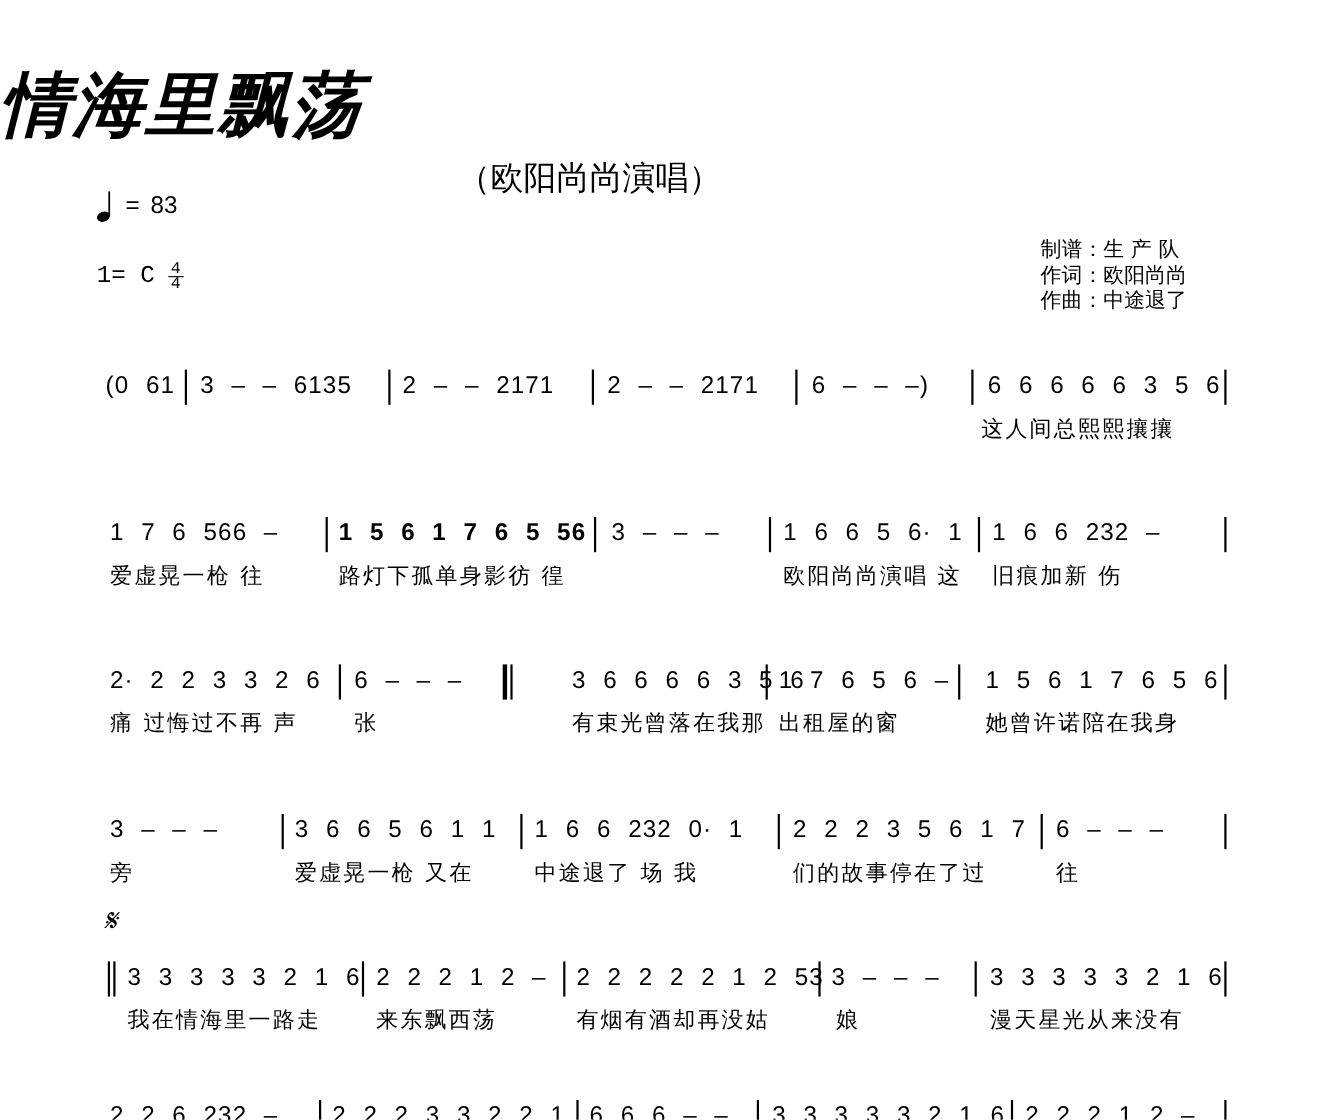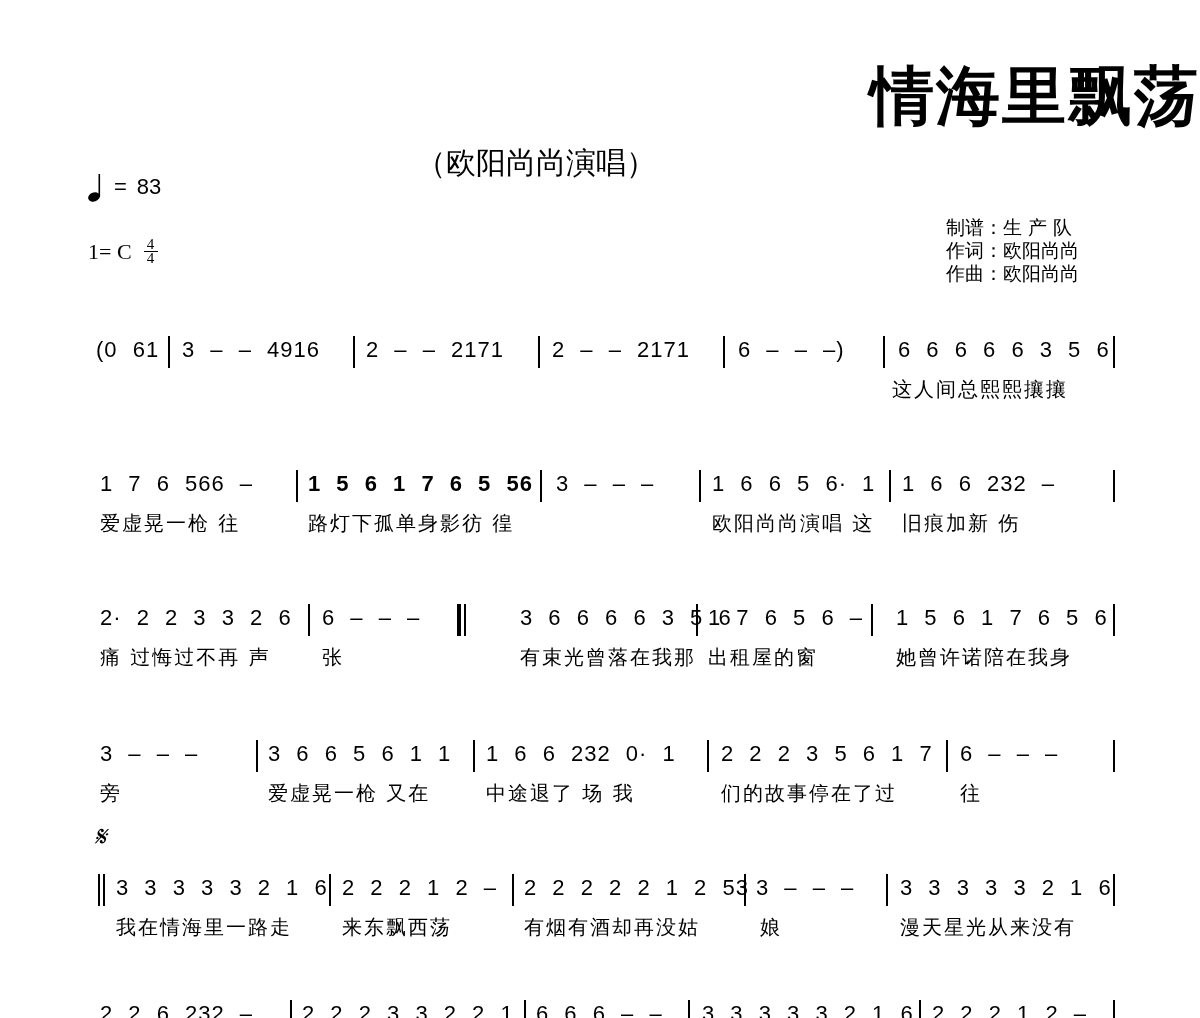--- a/index.html
+++ b/index.html
@@ -1,27 +1,27 @@
 <!DOCTYPE html>
 <html><head>
 <meta charset="utf-8">
 <style>
   * { box-sizing: border-box; margin: 0; padding: 0; }
   html, body { width: 1200px; height: 1018px; background: #ffffff; overflow: hidden; }
   body { position: relative; font-family: "DejaVu Sans", sans-serif; color: #000; }
 
-  .title { position: absolute; left: 0; top: 64px; width: 1200px; text-align: right;
-           font-size: 64px; font-weight: bold; letter-spacing: 2px; line-height: 1; }
+  .title { position: absolute; left: 0; top: 64px; width: 1200px; text-align: left;
+           font-size: 64px; font-weight: bold; letter-spacing: 2px; line-height: 1; font-style: italic; }
   .subtitle { position: absolute; left: 0; top: 148px; width: 1072px; text-align: center;
               font-size: 30px; line-height: 1; }
   .tempo { position: absolute; left: 88px; top: 172px; font-family: "Liberation Sans", sans-serif;
            font-size: 22px; display: flex; align-items: center; gap: 10px; }
   .tempo svg { display: block; }
-  .key { position: absolute; left: 88px; top: 238px; font-family: Liberation Serif, serif;
-         font-size: 22px; display: flex; align-items: center; gap: 8px; }
+  .key { position: absolute; left: 88px; top: 238px; font-family: Liberation Mono, monospace;
+         font-size: 22px; display: flex; align-items: flex-start; gap: 8px; }
   .timesig { display: inline-flex; flex-direction: column; align-items: center; font-size: 15px; line-height: 13px; margin-left: 4px; }
   .timesig .bar { width: 14px; border-top: 1px solid #000; }
   .credits { position: absolute; left: 946px; top: 198px; font-size: 19px; line-height: 23px; margin-top: 18px; }
   .credits div { white-space: nowrap; }
 
   .system { position: absolute; left: 0; width: 1200px; height: 120px; }
   .measure { position: absolute; top: 0; height: 60px; }
   .notes { position: absolute; top: 18px; left: 0; right: 0; white-space: nowrap;
            font-family: "Liberation Sans", sans-serif; font-size: 22px; line-height: 28px; }
   .lyric { position: absolute; top: 58px; left: 0; white-space: nowrap;
@@ -51,30 +51,30 @@
   <span class="timesig">
     <span>4</span>
     <span class="bar"></span>
     <span>4</span>
   </span>
 </div>
 
 <div class="credits">
   <div>制谱：生 产 队</div>
   <div>作词：欧阳尚尚</div>
-  <div>作曲：欧阳尚尚</div>
+  <div>作曲：中途退了</div>
 </div>
 
 <div class="system" style="top:318px;">
   <div class="measure" style="left:96px;width:70px;">
     <div class="notes" style="word-spacing: 8px; letter-spacing: 1px;">(0 61</div>
   </div>
   <div class="barline" style="left:168px;"></div>
   <div class="measure" style="left:182px;width:170px;">
-    <div class="notes" style="word-spacing: 8px; letter-spacing: 1px;">3 – – 4916</div>
+    <div class="notes" style="word-spacing: 8px; letter-spacing: 1px;">3 – – 6135</div>
   </div>
   <div class="barline" style="left:353px;"></div>
   <div class="measure" style="left:366px;width:170px;">
     <div class="notes" style="word-spacing: 8px; letter-spacing: 1px;">2 – – 2171</div>
   </div>
   <div class="barline" style="left:538px;"></div>
   <div class="measure" style="left:552px;width:170px;">
     <div class="notes" style="word-spacing: 8px; letter-spacing: 1px;">2 – – 2171</div>
   </div>
   <div class="barline" style="left:723px;"></div>

